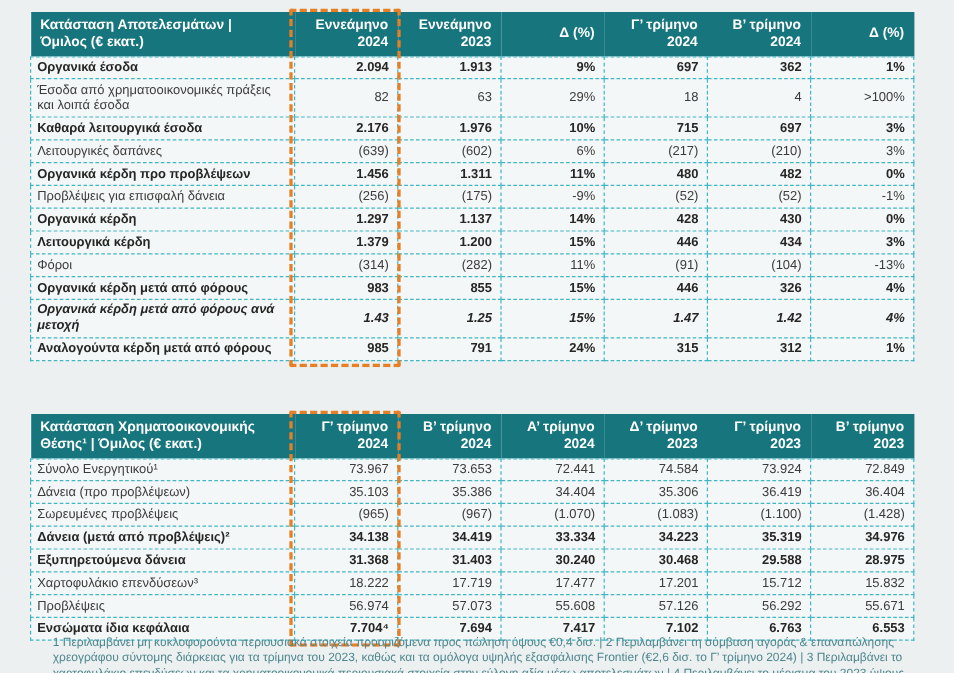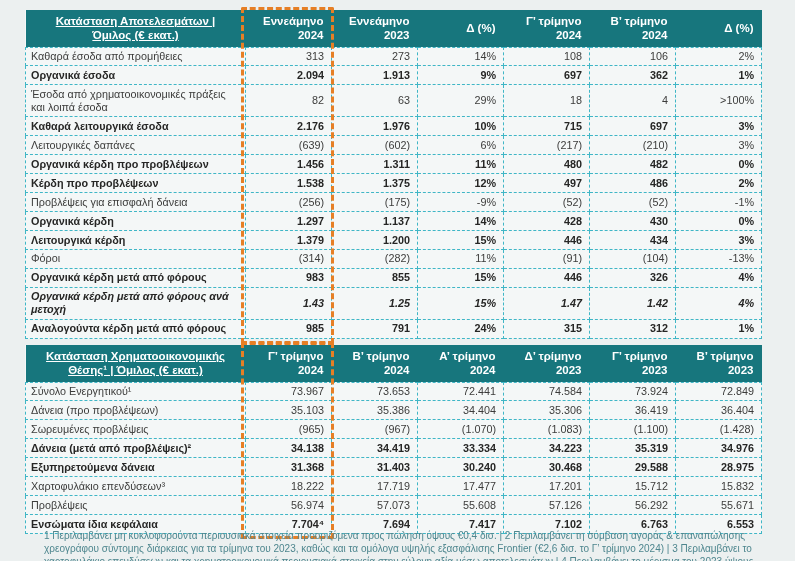--- a/index.html
+++ b/index.html
@@ -28,21 +28,21 @@
     background: var(--header-bg, #17767d);
     color: var(--header-text, #ffffff);
     font-size: 11.5px;
     font-weight: bold;
     height: 37px;
     padding: 3px 8px;
     vertical-align: middle;
     line-height: 1.25;
     border: none;
   }
-  th.title-cell { text-align: center; text-decoration: underline; }
+  th.title-cell { text-align: left; }
   th.col-head   { text-align: right; }
 
   tbody td {
     font-size: 10.8px;
     color: var(--text, #3c3c3b);
     padding: 2.5px 7px;
     line-height: 1.2;
     border: 1px dashed var(--grid-line, #3fb6c6);
     vertical-align: middle;
   }
@@ -111,29 +111,20 @@
             <th class="col-head">
               <div>Β’ τρίμηνο</div>
               <div>2024</div>
             </th>
             <th class="col-head">
               <div>Δ (%)</div>
             </th>
           </tr>
         </thead>
       <tbody>
-          <tr>
-            <td class="label-cell">Καθαρά έσοδα από προμήθειες</td>
-            <td class="val-cell">313</td>
-            <td class="val-cell">273</td>
-            <td class="val-cell">14%</td>
-            <td class="val-cell">108</td>
-            <td class="val-cell">106</td>
-            <td class="val-cell">2%</td>
-          </tr>
           <tr class="bold">
             <td class="label-cell">Οργανικά έσοδα</td>
             <td class="val-cell">2.094</td>
             <td class="val-cell">1.913</td>
             <td class="val-cell">9%</td>
             <td class="val-cell">697</td>
             <td class="val-cell">362</td>
             <td class="val-cell">1%</td>
           </tr>
           <tr>
@@ -164,29 +155,20 @@
             <td class="val-cell">3%</td>
           </tr>
           <tr class="bold">
             <td class="label-cell">Οργανικά κέρδη προ προβλέψεων</td>
             <td class="val-cell">1.456</td>
             <td class="val-cell">1.311</td>
             <td class="val-cell">11%</td>
             <td class="val-cell">480</td>
             <td class="val-cell">482</td>
             <td class="val-cell">0%</td>
-          </tr>
-          <tr class="bold">
-            <td class="label-cell">Κέρδη προ προβλέψεων</td>
-            <td class="val-cell">1.538</td>
-            <td class="val-cell">1.375</td>
-            <td class="val-cell">12%</td>
-            <td class="val-cell">497</td>
-            <td class="val-cell">486</td>
-            <td class="val-cell">2%</td>
           </tr>
           <tr>
             <td class="label-cell">Προβλέψεις για επισφαλή δάνεια</td>
             <td class="val-cell">(256)</td>
             <td class="val-cell">(175)</td>
             <td class="val-cell">-9%</td>
             <td class="val-cell">(52)</td>
             <td class="val-cell">(52)</td>
             <td class="val-cell">-1%</td>
           </tr>

